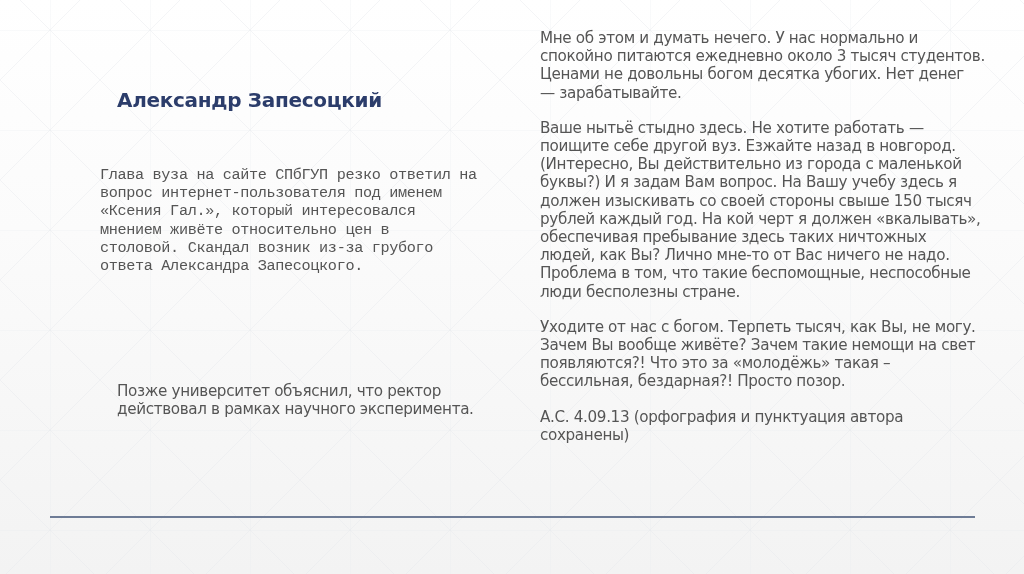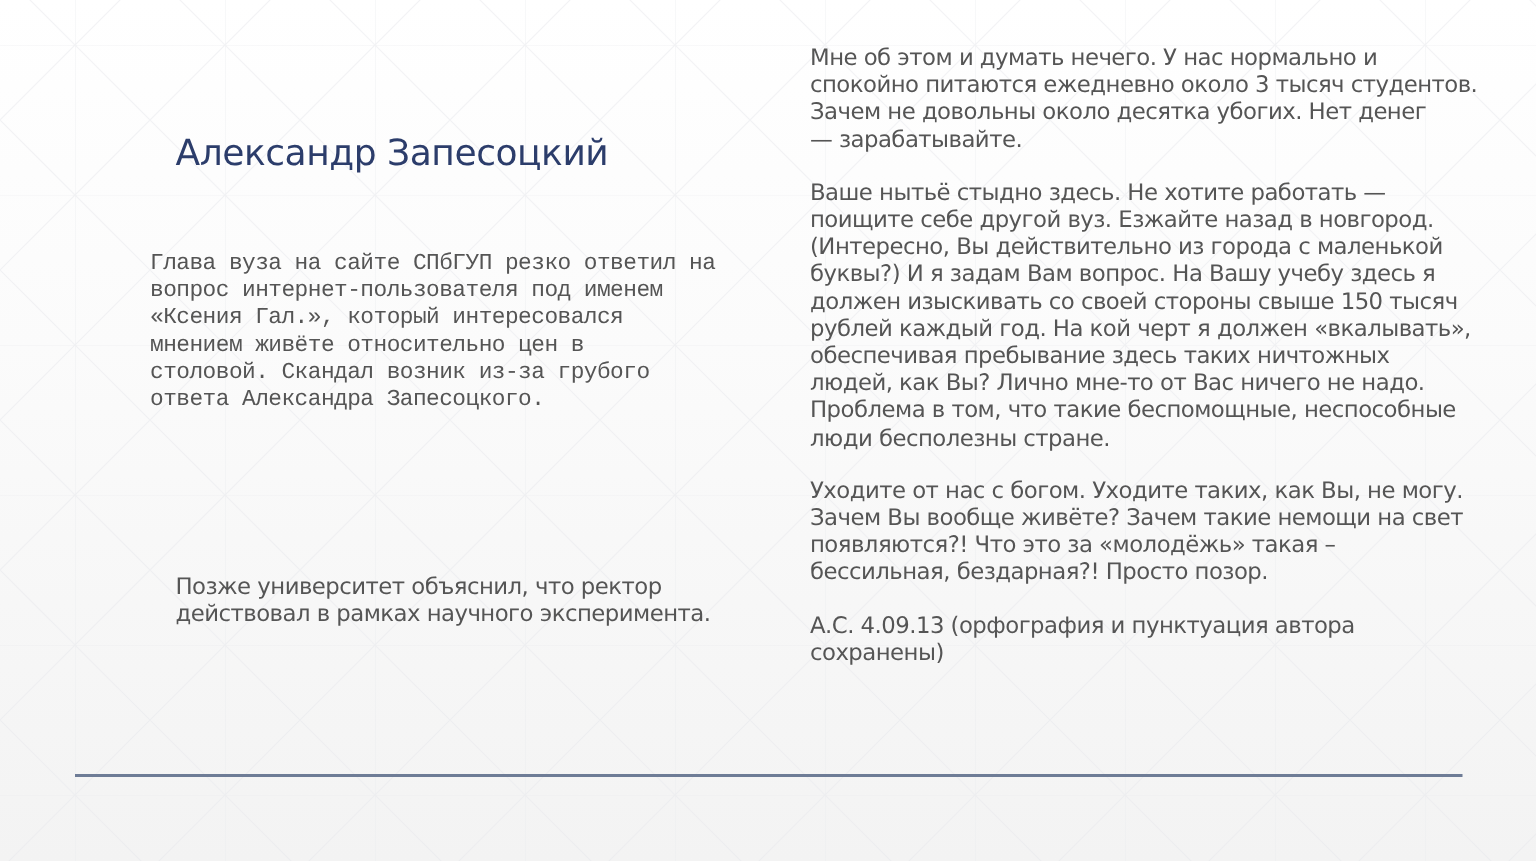--- a/index.html
+++ b/index.html
@@ -23,22 +23,22 @@
       position: absolute;
       inset: 0;
       z-index: 1;
     }
     .title {
       position: absolute;
       left: 117px;
       top: 88px;
       margin: 0;
       font-family: "DejaVu Sans", "Liberation Sans", sans-serif;
-      font-weight: normal;
-      font-size: 24px;
+      font-weight: bold;
+      font-size: 20px;
       letter-spacing: -0.3px;
       color: #2c3d6b;
       white-space: nowrap;
     }
     .body-text {
       color: #555555;
       font-size: 15.2px;
       line-height: 18.2px;
       letter-spacing: -0.35px;
       font-family: "DejaVu Sans", "Liberation Sans", sans-serif;
@@ -106,37 +106,37 @@
 
   <div class="body-text left-para-2">
     <span class="line">Позже университет объяснил, что ректор</span>
     <span class="line">действовал в рамках научного эксперимента.</span>
   </div>
 
   <div class="body-text right-col">
     <p>
       <span class="line">Мне об этом и думать нечего. У нас нормально и</span>
       <span class="line">спокойно питаются ежедневно около 3 тысяч студентов.</span>
-      <span class="line">Зачем не довольны около десятка убогих. Нет денег</span>
+      <span class="line">Ценами не довольны богом десятка убогих. Нет денег</span>
       <span class="line">— зарабатывайте.</span>
     </p>
     <p>
       <span class="line">Ваше нытьё стыдно здесь. Не хотите работать —</span>
       <span class="line">поищите себе другой вуз. Езжайте назад в новгород.</span>
       <span class="line">(Интересно, Вы действительно из города с маленькой</span>
       <span class="line">буквы?) И я задам Вам вопрос. На Вашу учебу здесь я</span>
       <span class="line">должен изыскивать со своей стороны свыше 150 тысяч</span>
       <span class="line">рублей каждый год. На кой черт я должен «вкалывать»,</span>
       <span class="line">обеспечивая пребывание здесь таких ничтожных</span>
       <span class="line">людей, как Вы? Лично мне-то от Вас ничего не надо.</span>
       <span class="line">Проблема в том, что такие беспомощные, неспособные</span>
       <span class="line">люди бесполезны стране.</span>
     </p>
     <p>
-      <span class="line">Уходите от нас с богом. Уходите таких, как Вы, не могу.</span>
+      <span class="line">Уходите от нас с богом. Терпеть тысяч, как Вы, не могу.</span>
       <span class="line">Зачем Вы вообще живёте? Зачем такие немощи на свет</span>
       <span class="line">появляются?! Что это за «молодёжь» такая –</span>
       <span class="line">бессильная, бездарная?! Просто позор.</span>
     </p>
     <p>
       <span class="line">А.С. 4.09.13 (орфография и пунктуация автора</span>
       <span class="line">сохранены)</span>
     </p>
   </div>
 

